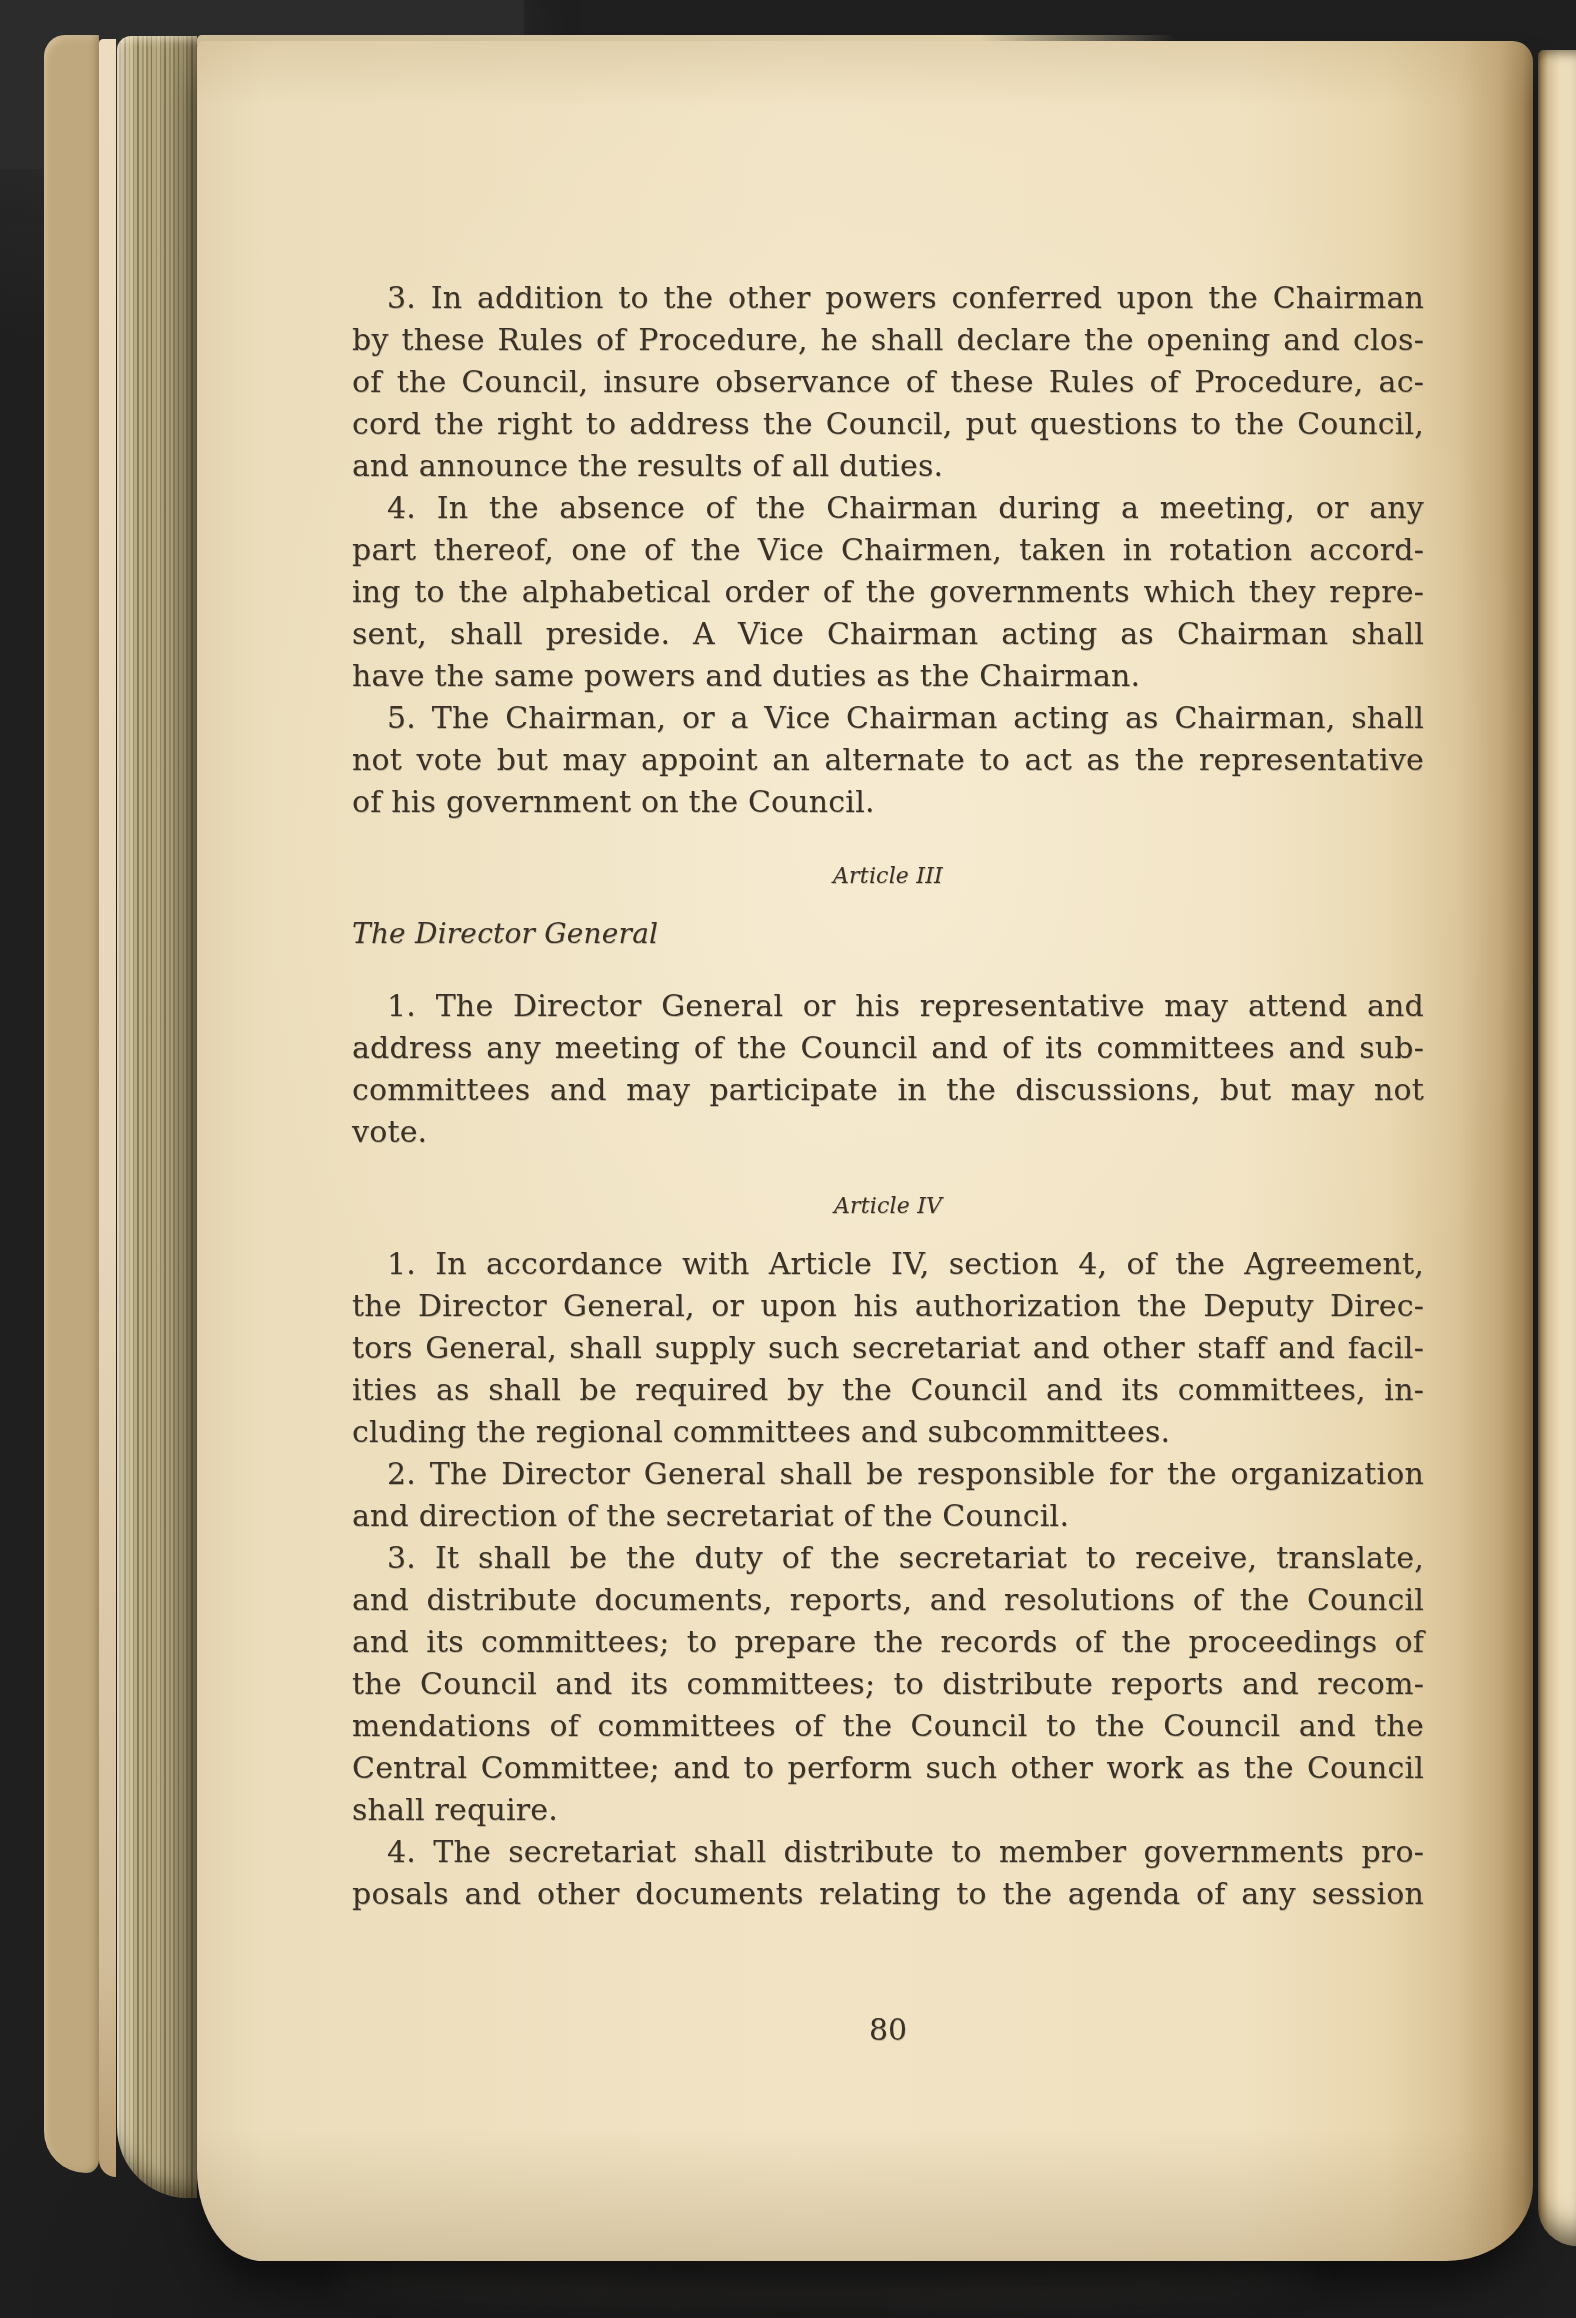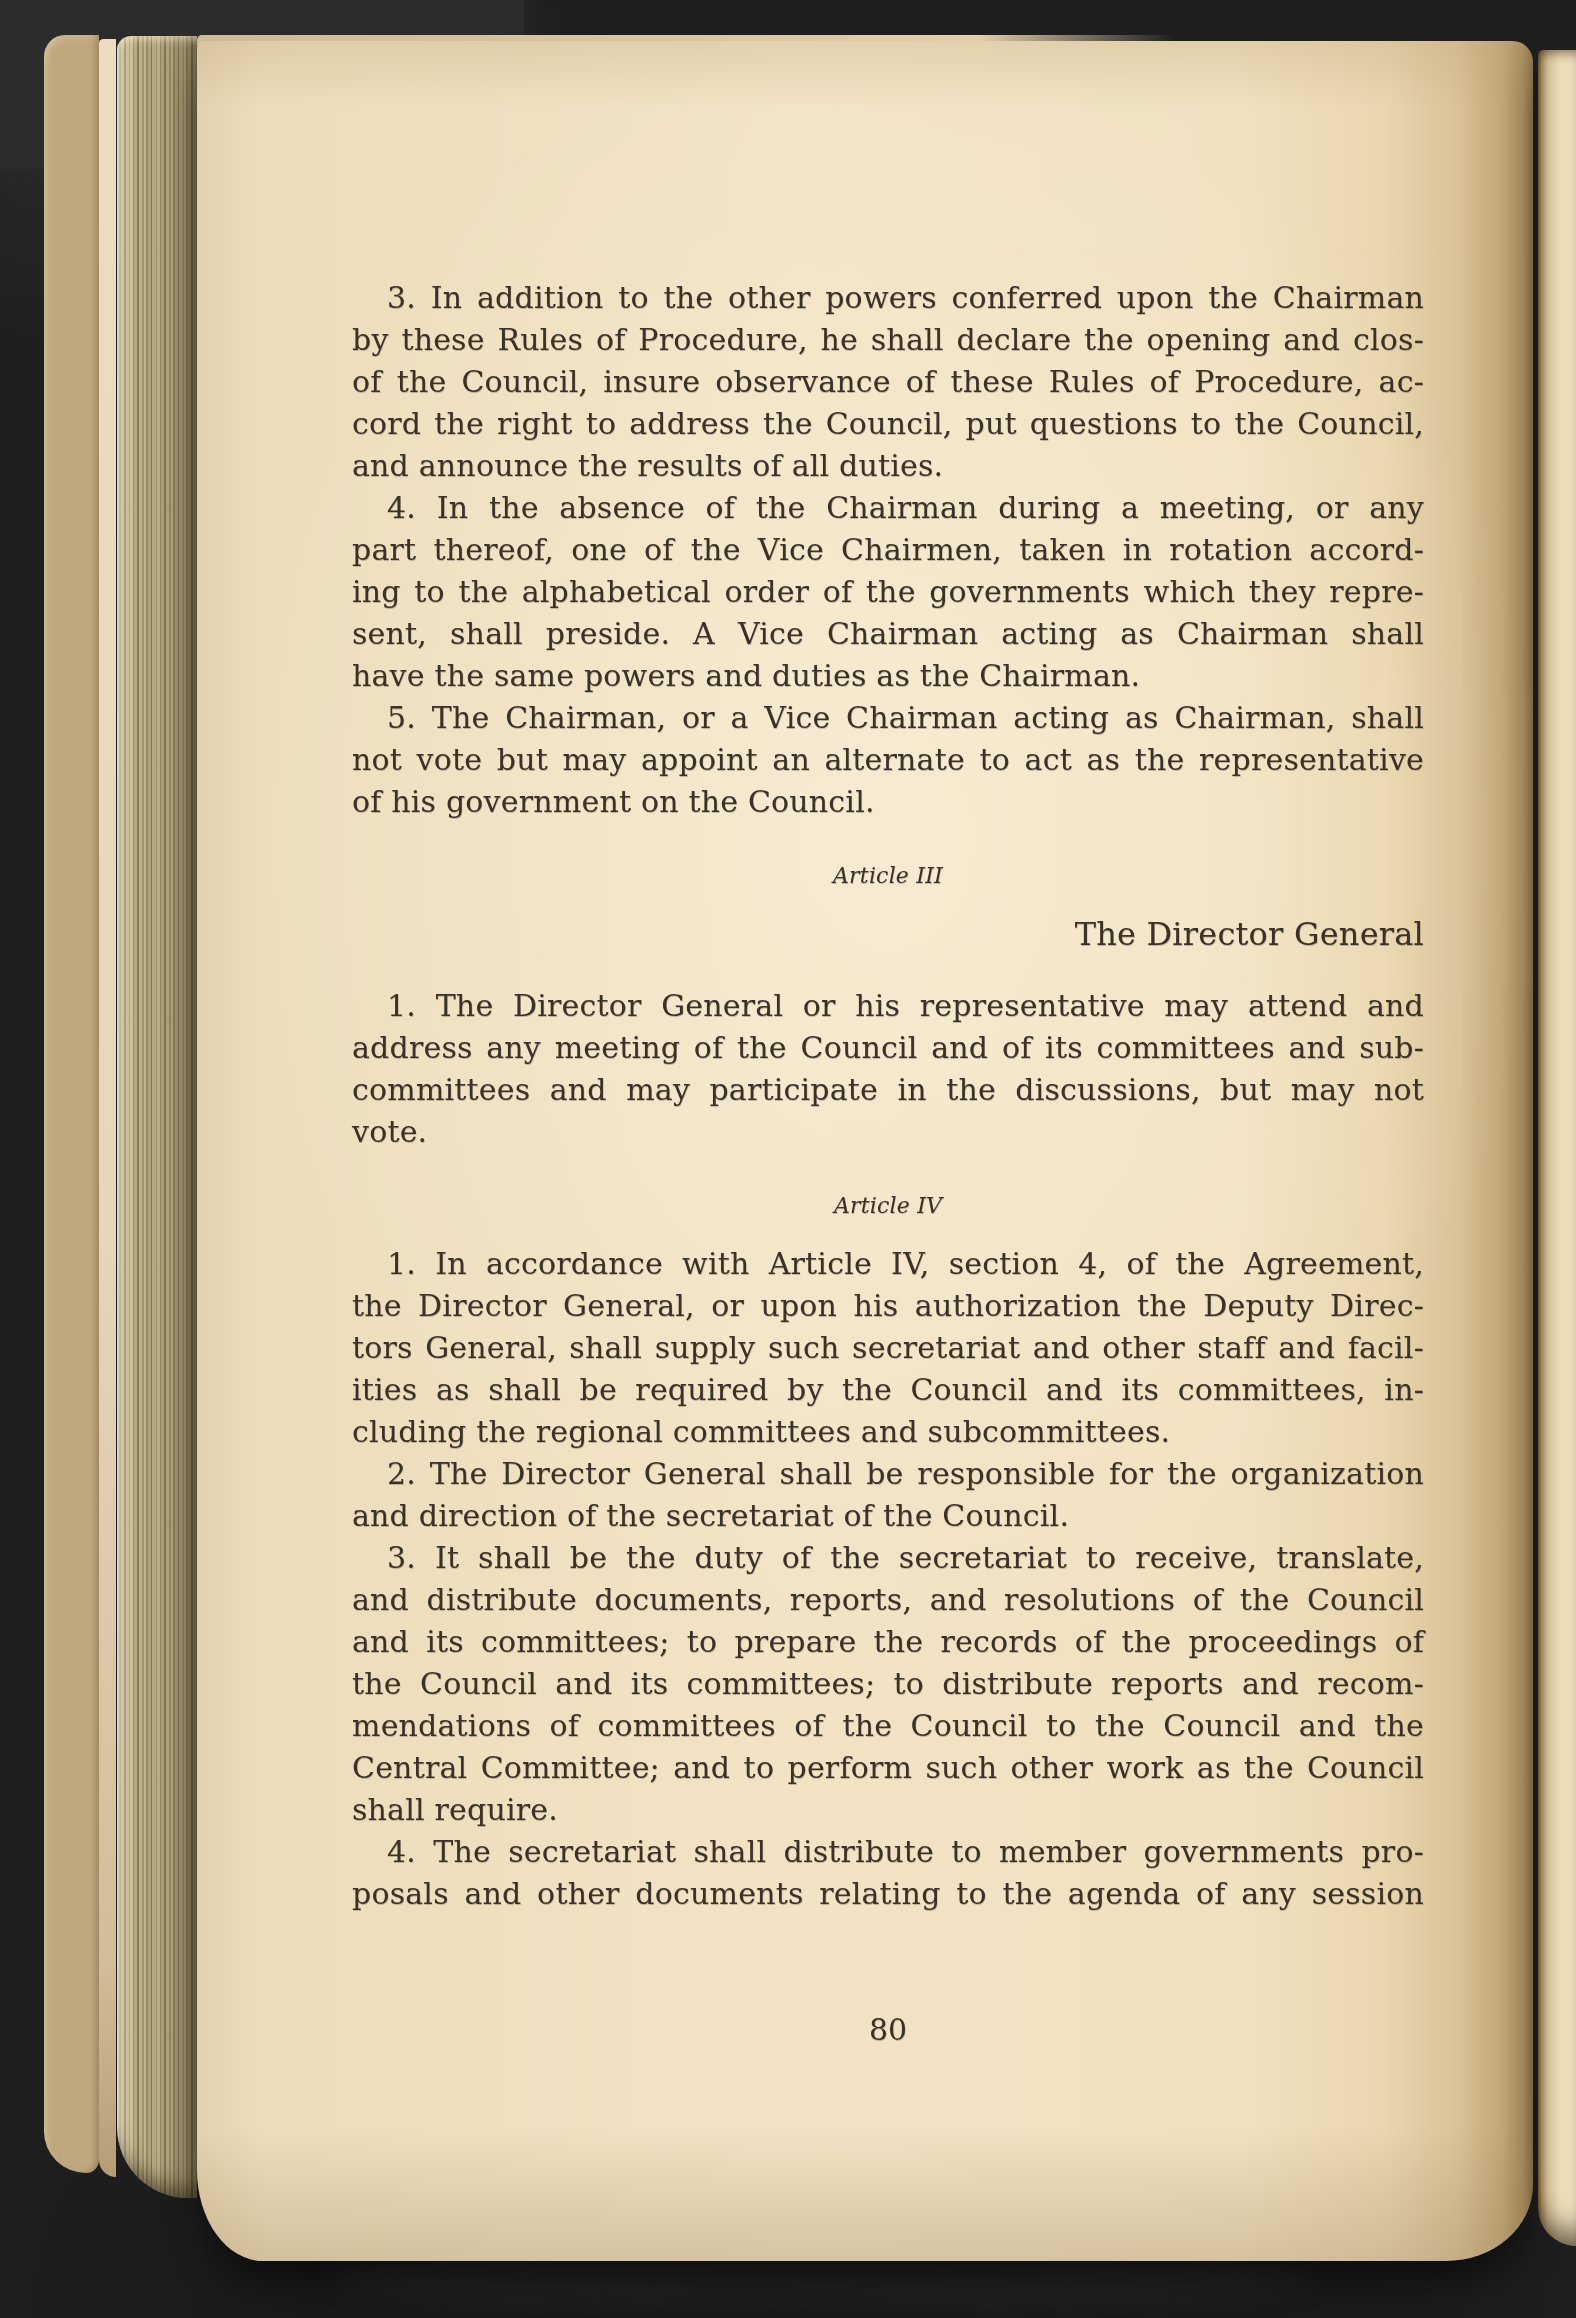--- a/index.html
+++ b/index.html
@@ -104,21 +104,21 @@
   .para { margin: 0; }
   .para .line { text-align: justify; text-align-last: justify; }
   .para .line.last { text-align-last: left; }
   .para .line:first-child { text-indent: 35px; }
 
   .article-heading {
     text-align: center; font-size: 22px; line-height: 42px;
     margin-top: 32px; margin-bottom: 16px; font-style: italic;
   }
   .article-subheading {
-    text-align: right; font-size: 32px; line-height: 42px;
+    text-align: left; font-style: italic; font-size: 28px; line-height: 42px;
     margin-bottom: 30px;
   }
 
   .page-number {
     position: absolute; left: 155px; top: 1968px; width: 1072px;
     text-align: center;
     color: #3a3127;
     font-size: 30px; line-height: 42px;
     text-shadow: 0.5px 0.6px 0.5px rgba(58,49,39,0.28);
   }

